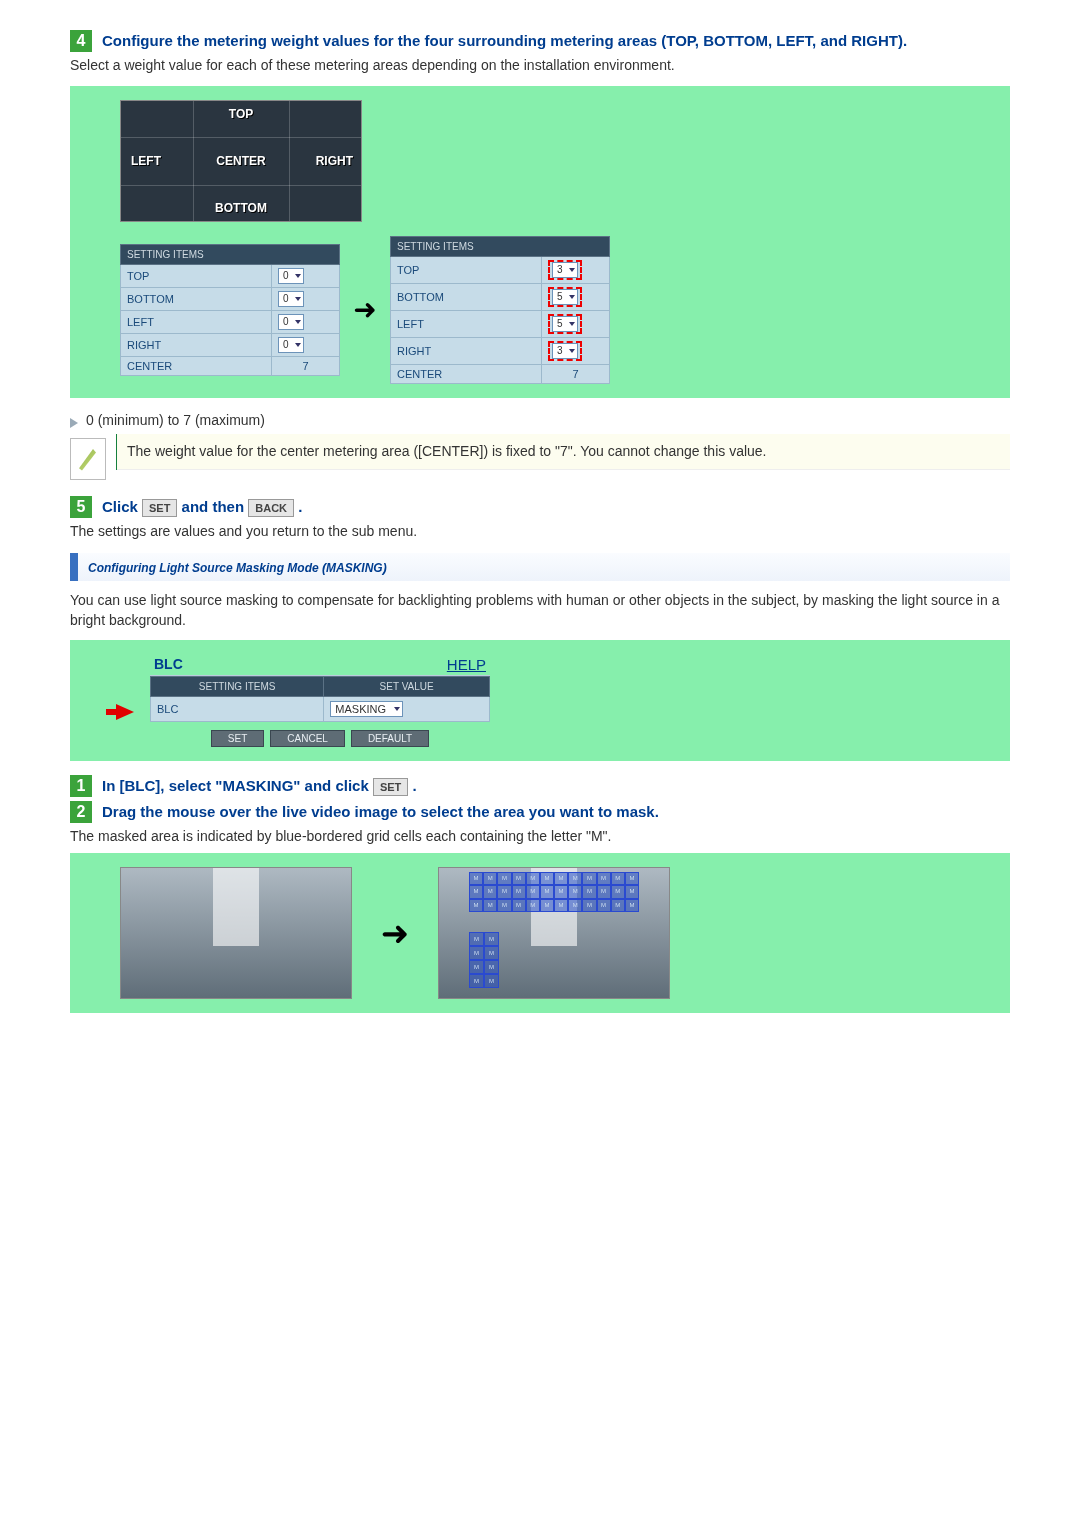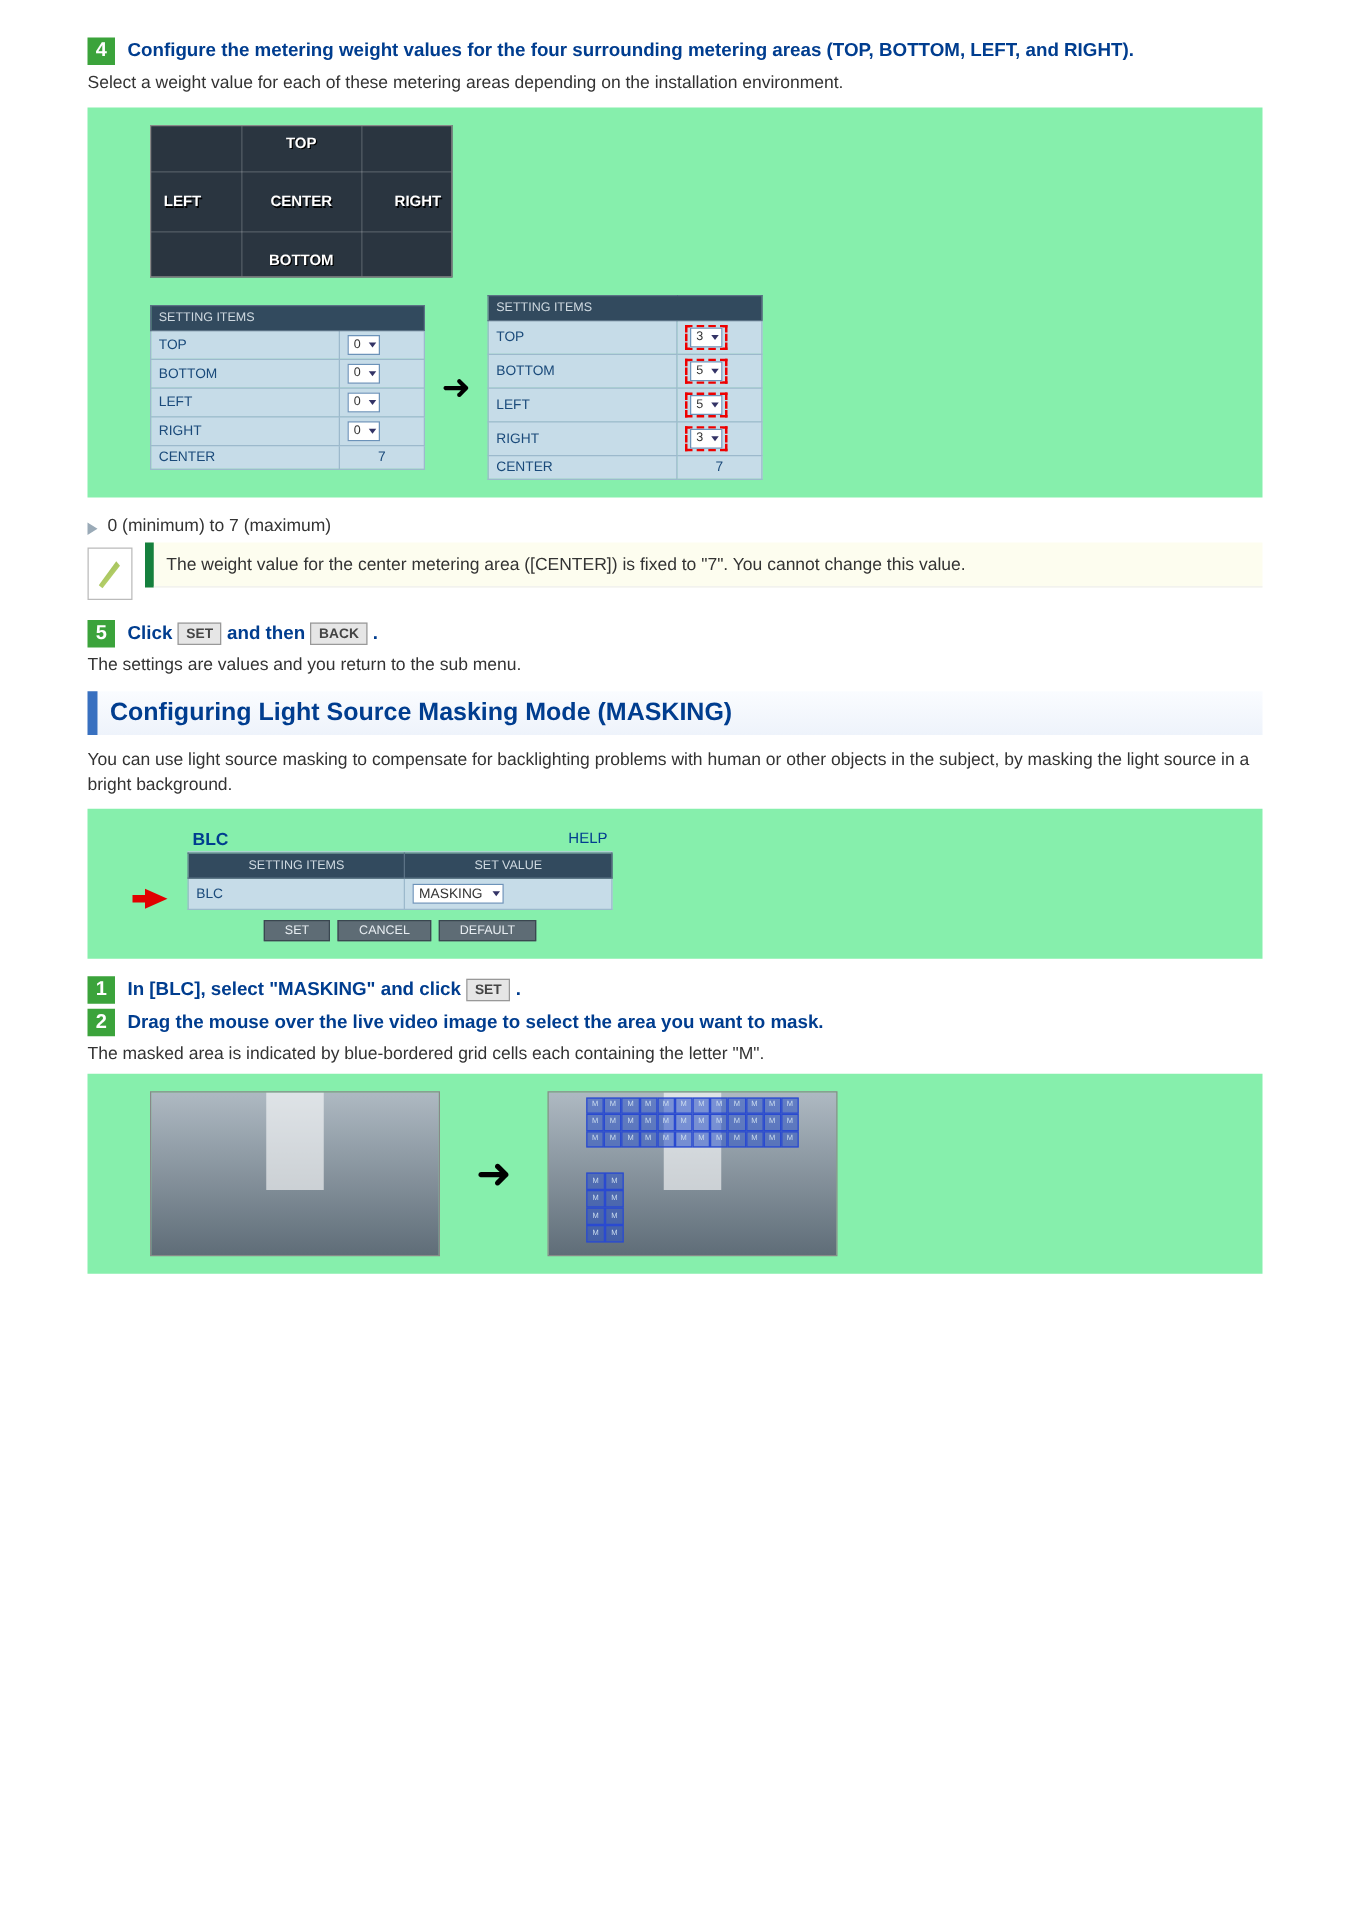--- a/index.html
+++ b/index.html
@@ -164,21 +164,21 @@
     content: "";
     position: absolute;
     left: 6px; top: 8px;
     width: 20px; height: 24px;
     background: linear-gradient(135deg,#8fb04a,#c9e07a);
     clip-path: polygon(10% 90%, 80% 10%, 95% 25%, 25% 100%);
   }
   .note-texts {
     flex: 1;
     background: #fdfdef;
-    border-left: 7px solid #15803d;
+    border-left: 1px solid #15803d;
   }
   .note-texts p {
     margin: 0;
     padding: 8px 10px;
     border-bottom: 1px solid #eee;
     line-height: 1.4;
   }
   .btn-inline {
     display: inline-block;
     background: #e6e6e6;
@@ -190,41 +190,43 @@
     line-height: 16px;
   }
   .section-header {
     border-left: 8px solid #3870c0;
     background: linear-gradient(#fafcff,#eef3fb);
     padding: 6px 10px;
     margin: 12px 0 10px 0;
   }
   .section-header span {
     color: #003d8f;
-    font-size: 20px;
+    font-size: 12px;
     font-weight: bold;
+    font-style: italic;
   }
   .blc-panel {
     width: 340px;
     margin-left: 30px;
     position: relative;
   }
   .blc-title-row {
     display: flex;
     justify-content: space-between;
     color: #003d8f;
     font-weight: bold;
     font-size: 14px;
     padding: 2px 4px;
     border-bottom: 1px solid #bcd;
   }
   .blc-help {
-    font-size: 12px;
+    font-size: 15px;
     font-weight: normal;
     color: #003d8f;
+    text-decoration: underline;
   }
   .blc-table {
     width: 100%;
     border-collapse: collapse;
     font-size: 11px;
   }
   .blc-table th {
     background: #324a5e;
     color: #cfd9e0;
     font-weight: normal;

